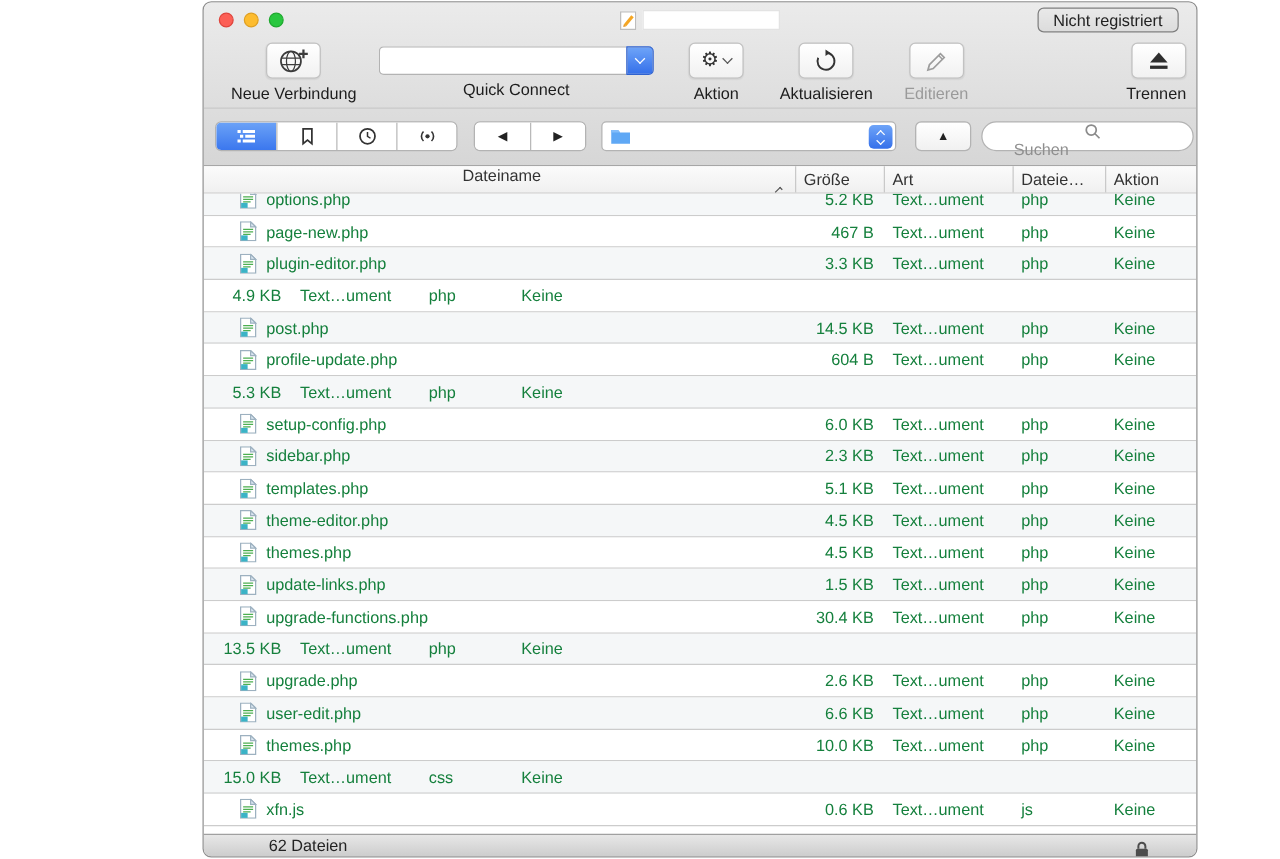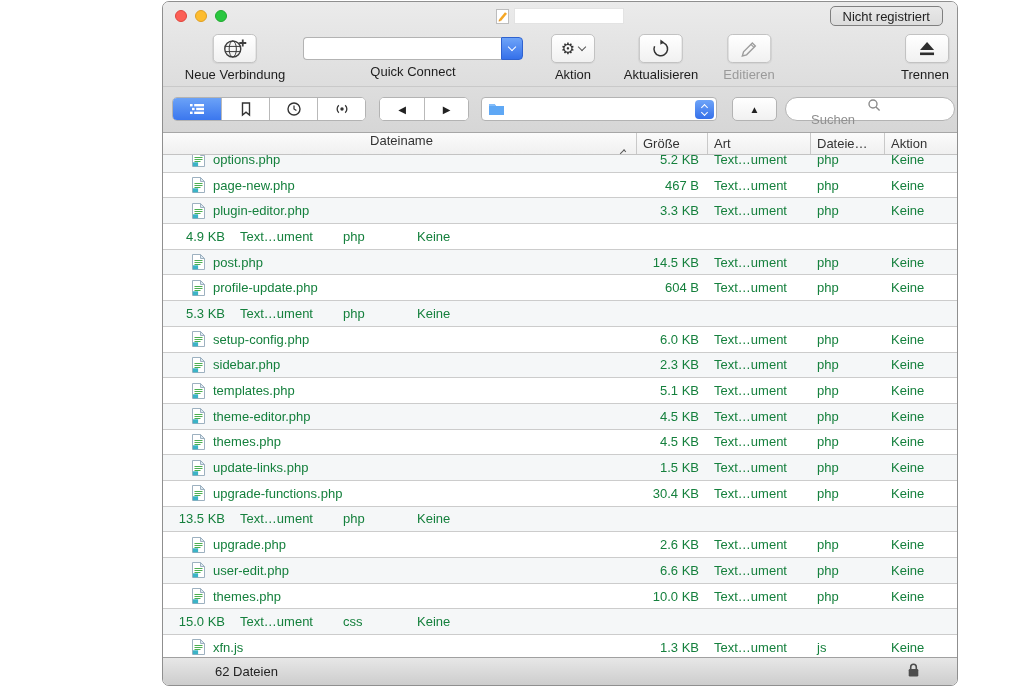--- a/index.html
+++ b/index.html
@@ -80,21 +80,21 @@
   .tbody { flex:1; position:relative; overflow:hidden; background:#fff; }
   .rows { position:absolute; top:-8px; left:0; right:0; }
   .trow { height:25.7px; display:flex; align-items:center; border-bottom:1px solid #cccccc;
     font-size:13px; color:#15803d; background:#fff; }
   .trow.alt { background:#f5f7f8; }
   .cell { display:flex; align-items:center; padding:0 6px; height:100%; overflow:hidden; white-space:nowrap; }
   .cell.col-name { padding-left:28px; }
   .cell.num { justify-content:flex-end; padding-right:9px; }
   .ficon { display:inline-flex; margin-right:7px; flex:none; }
   
-  .statusbar { height:28px; flex:none; background:linear-gradient(#e7e7e7,#cdcdcd);
+  .statusbar { height:18px; flex:none; background:linear-gradient(#e7e7e7,#cdcdcd);
     border-top:1px solid #a0a0a0; display:flex; align-items:center; font-size:13px; color:#222;
     position:relative; }
   .status-text { padding-left:52px; }
   .lock { position:absolute; right:36px; top:4px; }
 </style>
 </head>
 <body>
 
 <div class="window">
 
@@ -564,21 +564,21 @@
             <span class="ficon">
               <svg width="15" height="16" viewBox="0 0 15 16">
                 <path d="M1.5 0.5 h8 l4 4 v11 h-12 Z" fill="#ffffff" stroke="#9db1c0"></path>
                 <path d="M9.5 0.5 l4 4 h-4 Z" fill="#dce8f2" stroke="#9db1c0"></path>
                 <path d="M3.5 6.5 h8 M3.5 8.5 h8 M3.5 10.5 h6" stroke="#4caf50" stroke-width="1"></path>
                 <rect x="1.9" y="11.3" width="5.2" height="4" fill="#3bb3c6"></rect>
               </svg>
             </span>
             <span class="ftext">xfn.js</span>
           </div>
-          <div class="cell col-size num">1.3 KB</div>
+          <div class="cell col-size num">0.6 KB</div>
           <div class="cell col-art">Text…ument</div>
           <div class="cell col-ext">js</div>
           <div class="cell col-ver">Keine</div>
         </div>
       </div>
   </div>
 
   <div class="statusbar">
     <span class="status-text">62 Dateien</span>
     <span class="lock">

